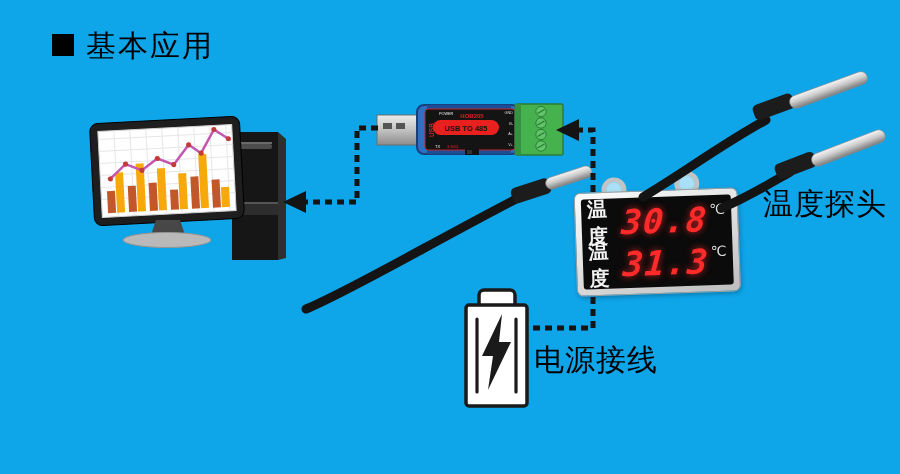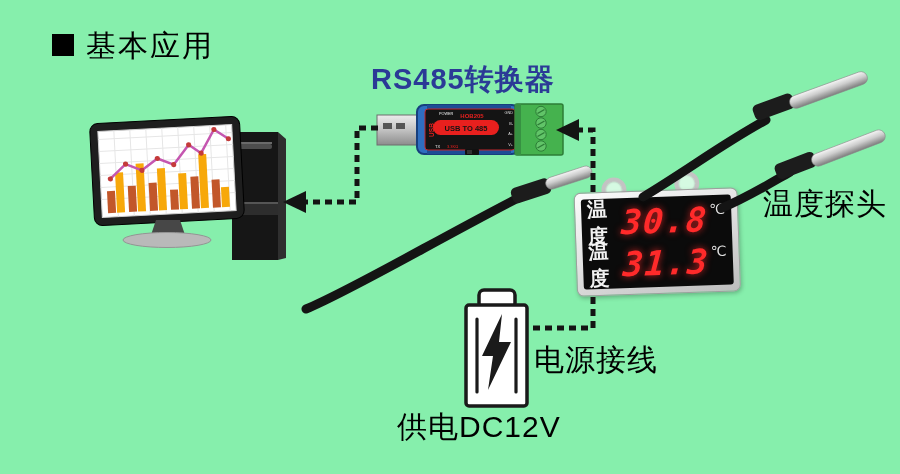--- a/index.html
+++ b/index.html
@@ -1,17 +1,17 @@
 <!DOCTYPE html>
 <html><head>
 <meta charset="utf-8">
 <style>
   html,body{margin:0;padding:0;background:#fff;}
   .canvas{
-    position:relative;width:900px;height:474px;background:#86efac;overflow:hidden;
+    position:relative;width:900px;height:474px;background:#0ea5e9;overflow:hidden;
     font-family:"Liberation Sans","DejaVu Sans",sans-serif;color:#111;
   }
   .abs{position:absolute;}
   
   .title-square{position:absolute;left:52px;top:34px;width:22px;height:22px;background:#000;}
   .section-title{position:absolute;left:86px;top:26px;font-size:30px;font-weight:500;letter-spacing:2px;color:#000;}
   
   .big-label{position:absolute;font-size:30px;font-weight:500;color:#000;letter-spacing:1px;white-space:nowrap;}
   .rs485-title{position:absolute;left:371px;top:60px;font-size:29px;font-weight:600;color:#2b3a96;letter-spacing:1px;}
   
@@ -102,21 +102,20 @@
         </g>
       </g>
     </g>
 
     <g>
       <polygon points="74,114 98,114 104,132 68,132" fill="#474747"></polygon>
       <ellipse cx="85" cy="134" rx="44" ry="7.5" fill="#b9b9b9" stroke="#949494" stroke-width="1"></ellipse>
     </g>
   </svg>
 
-  <div class="rs485-title">RS485转换器</div>
 
   <svg class="abs" style="left:375px;top:102px;" width="190" height="55" viewBox="0 0 190 55">
     <defs>
       <linearGradient id="usbGrad" x1="0" y1="0" x2="0" y2="1">
         <stop offset="0" stop-color="#ececec"></stop>
           <stop offset="0.5" stop-color="#c2c2c2"></stop>
           <stop offset="1" stop-color="#8c8c8c"></stop>
       </linearGradient>
     </defs>
 
@@ -188,21 +187,20 @@
   <svg class="abs" style="left:452px;top:284px;" width="90" height="130" viewBox="0 0 90 130">
     <rect x="27" y="6" width="36" height="18" rx="5" fill="#fff" stroke="#1a1a1a" stroke-width="3.5"></rect>
     <rect x="14" y="21" width="61" height="101" rx="3" fill="#fff" stroke="#1a1a1a" stroke-width="3.5"></rect>
     <line x1="25" y1="35" x2="25" y2="108" stroke="#1a1a1a" stroke-width="3.2" stroke-linecap="round"></line>
     <line x1="64" y1="35" x2="64" y2="108" stroke="#1a1a1a" stroke-width="3.2" stroke-linecap="round"></line>
     <polygon points="50,30 30,72 41,72 36,106 59,58 47,58" fill="#1a1a1a"></polygon>
   </svg>
 
   <div class="big-label" style="left:763px;top:184px;">温度探头</div>
   <div class="big-label" style="left:534px;top:340px;">电源接线</div>
-  <div class="big-label" style="left:397px;top:407px;">供电DC12V</div>
 
   <svg class="abs" style="left:0;top:0;pointer-events:none;" width="900" height="474" viewBox="0 0 900 474">
     <defs>
       <linearGradient id="metalGrad" x1="0" y1="0" x2="0" y2="1">
         <stop offset="0" stop-color="#f6f6f6"></stop>
           <stop offset="0.45" stop-color="#cdcdcd"></stop>
           <stop offset="1" stop-color="#7d7d7d"></stop>
       </linearGradient>
     </defs>
 

